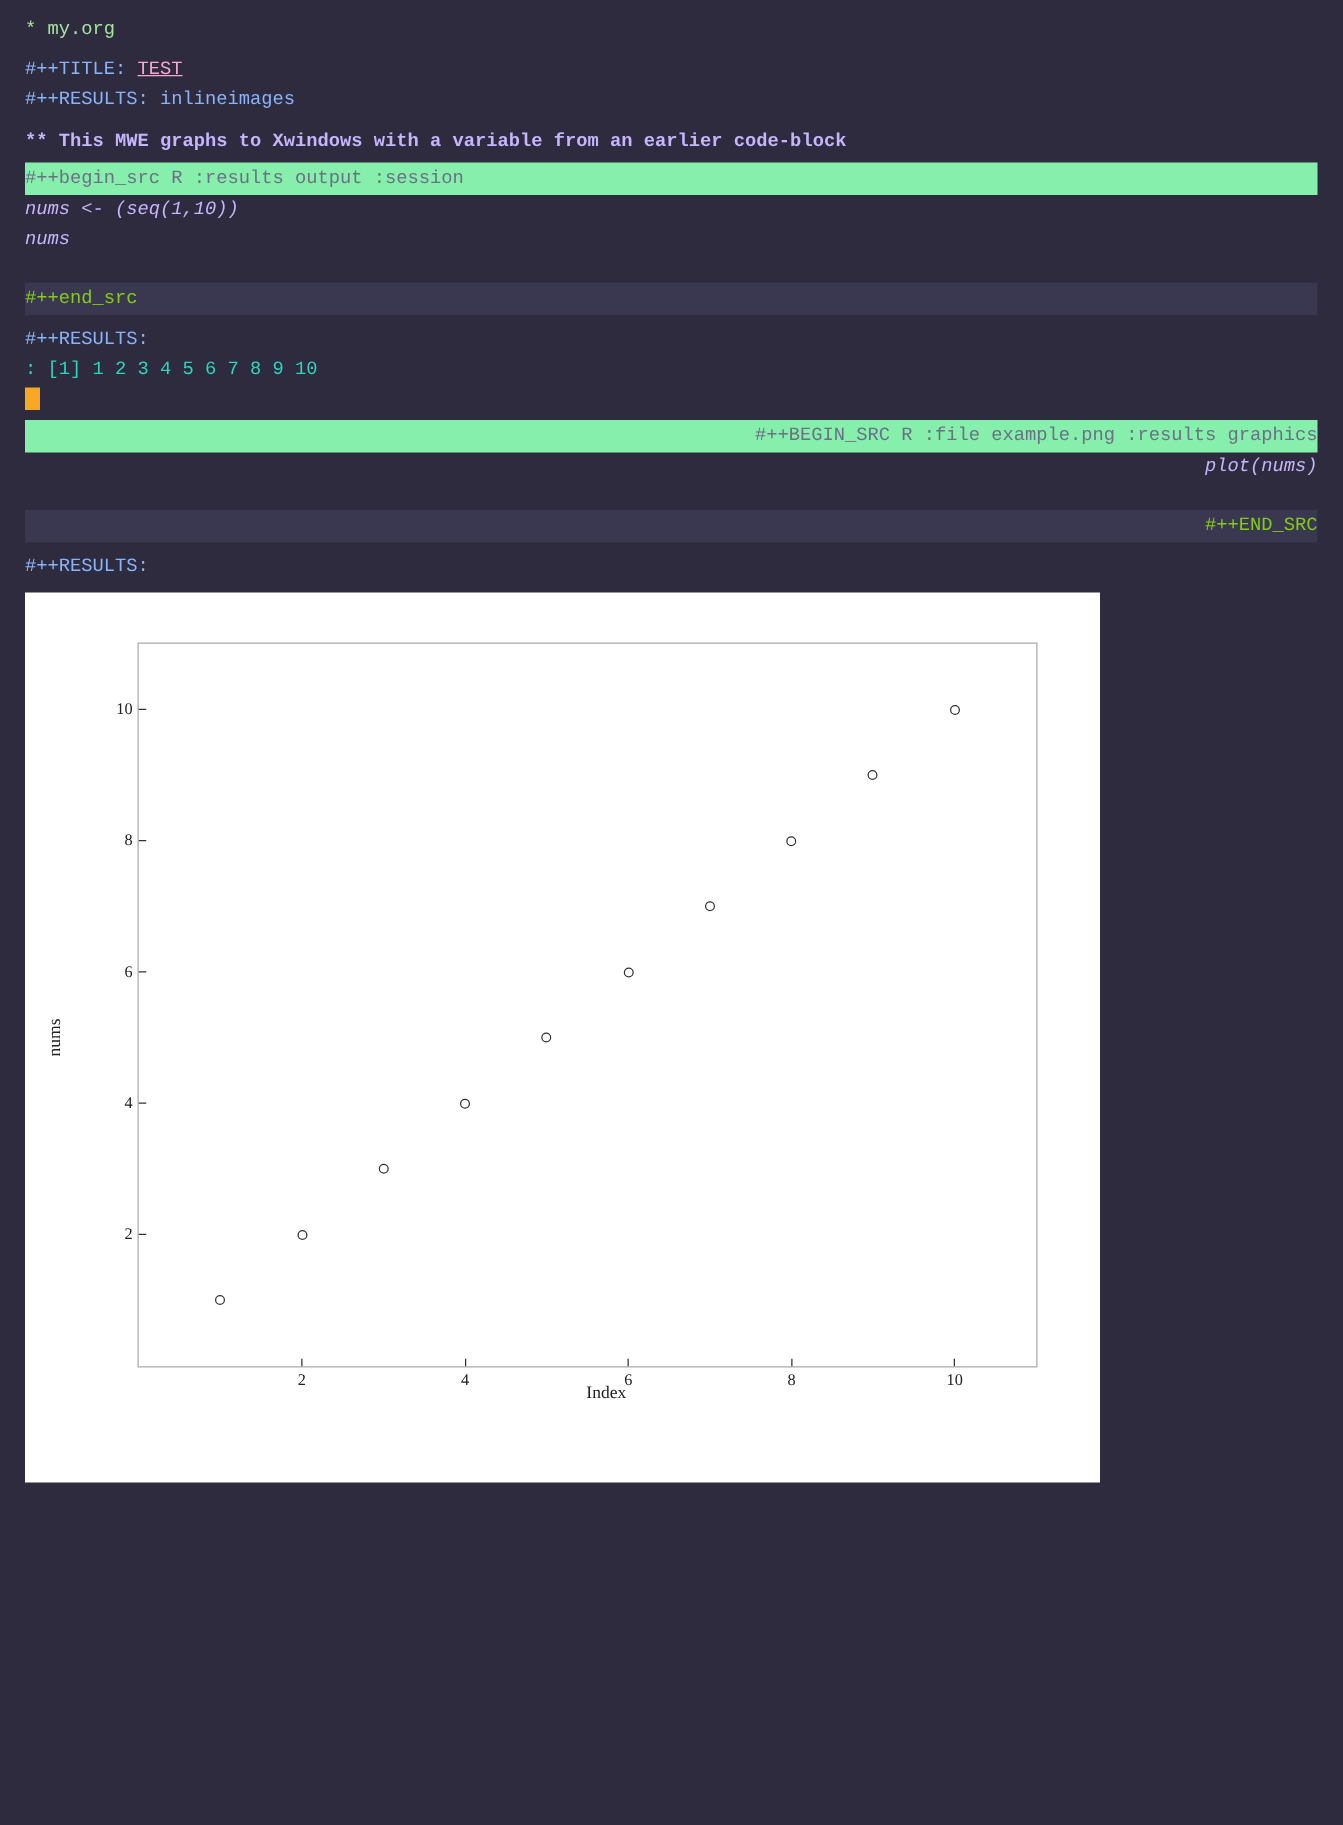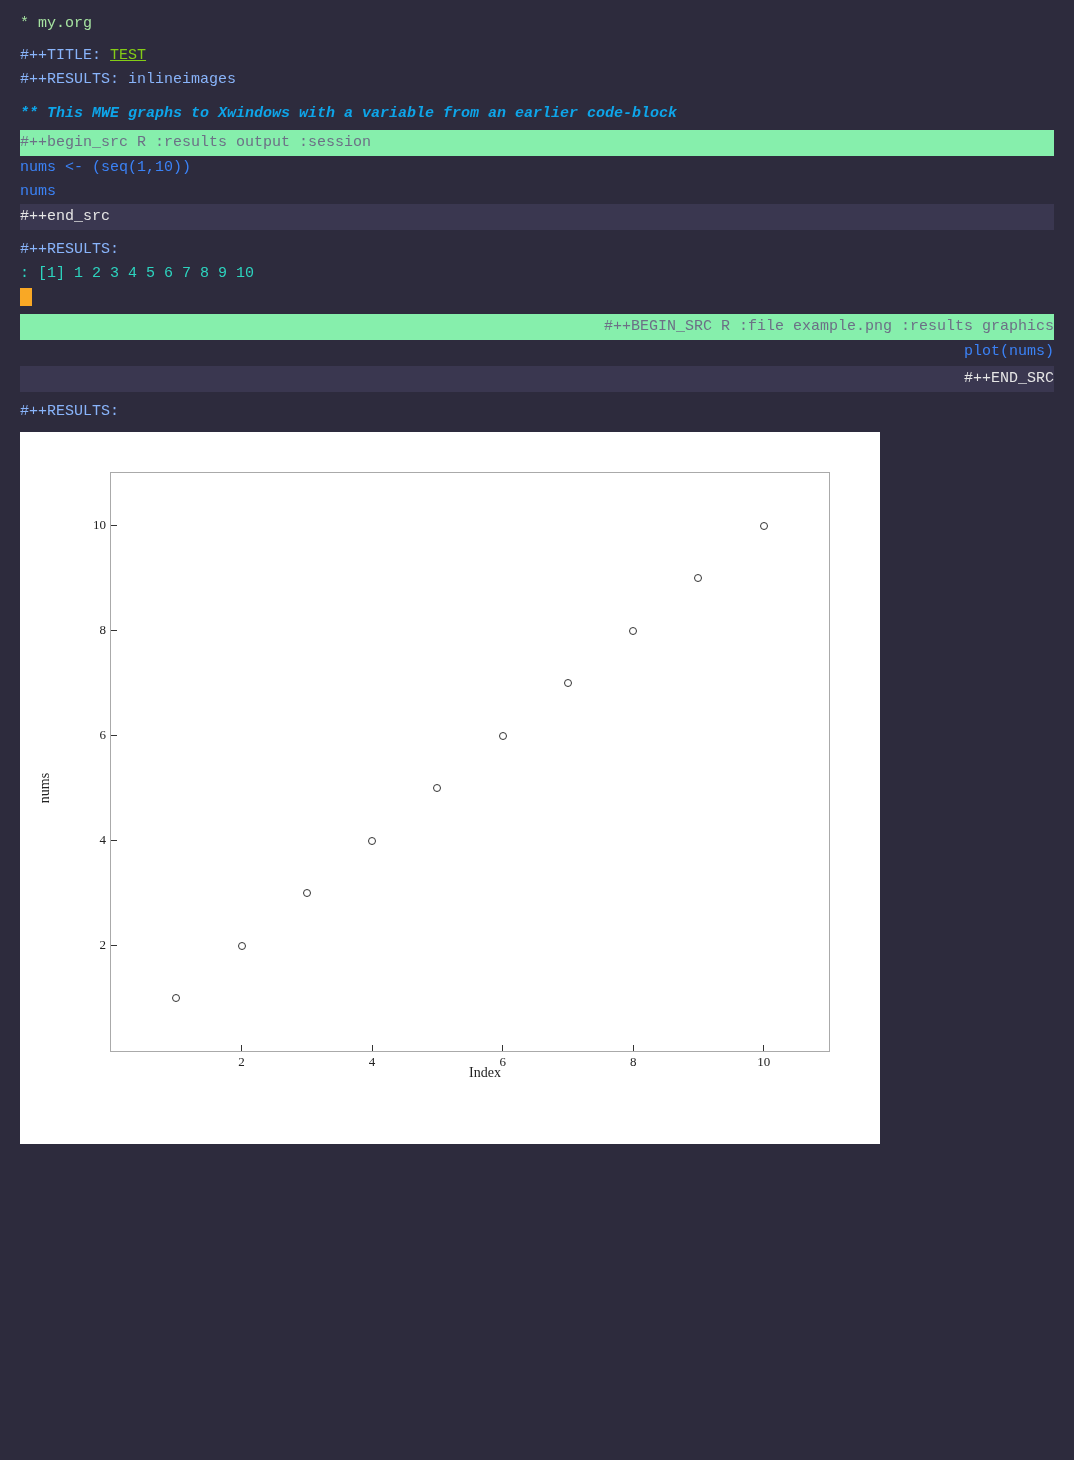--- a/index.html
+++ b/index.html
@@ -10,35 +10,35 @@
       color: #cdd6f4;
       min-height: 1460px;
       width: 1074px;
     }
     .editor {
       padding: 12px 20px;
       line-height: 1.6;
     }
     .org-star { color: #a6e3a1; }
     .org-keyword { color: #89b4fa; }
-    .org-title { color: #84cc16; text-decoration: underline; }
+    .org-title { color: #f9a8d4; text-decoration: underline; }
     .org-author { color: #cdd6f4; font-weight: bold; }
     .org-heading {
-      color: #0ea5e9;
+      color: #c4b5fd;
       font-weight: bold;
-      font-style: italic;
     }
     .src-header {
       background-color: #86efac;
       display: block;
       padding: 1px 0;
       color: #6c7086;
     }
     .src-body {
-      color: #3b82f6;
+      color: #c4b5fd;
+      font-style: italic;
     }
     .results-header { color: #89b4fa; }
     .results-output { color: #2dd4bf; }
     .cursor-box {
       display: inline-block;
       width: 12px;
       height: 18px;
       background-color: #f9a825;
       vertical-align: middle;
     }
@@ -98,21 +98,22 @@
       height: 8px;
       border: 1.5px solid #333;
       border-radius: 50%;
       background: white;
       transform: translate(-50%, 50%);
     }
     .end-src-line {
       background-color: #3a3750;
       display: block;
       padding: 1px 0;
-      color: #e5e5e5;
+      color: #84cc16;
+      margin-top: 22px;
     }
   </style>
 </head>
 <body>
 
 <div class="editor">
 
   <div>
     <span class="org-star">* my.org</span>
   </div>

